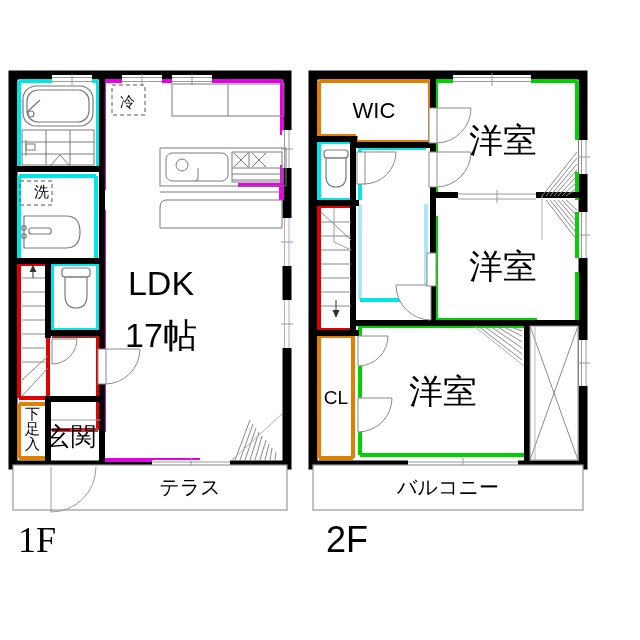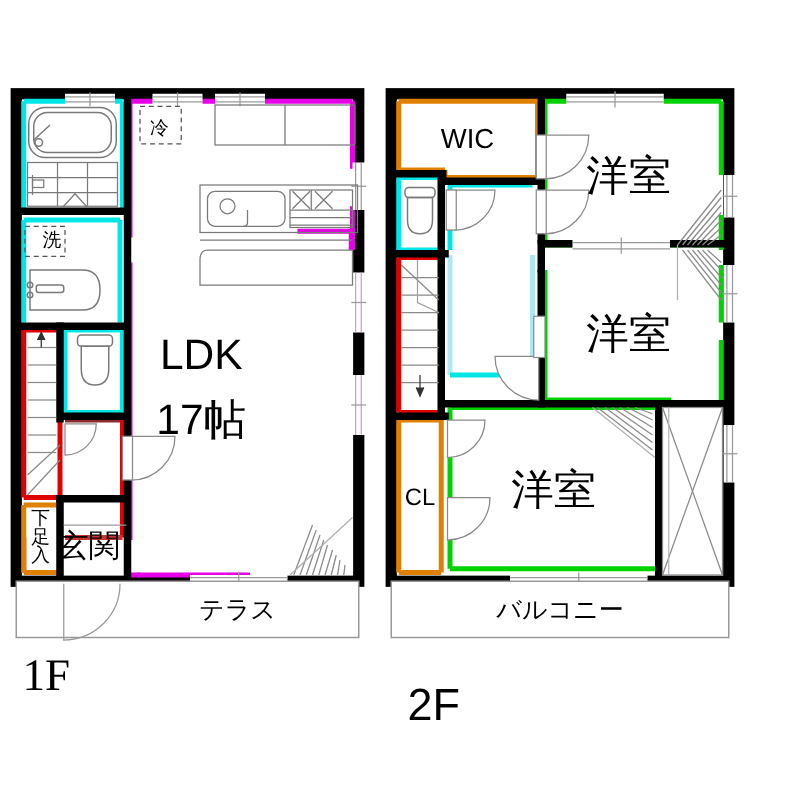--- a/index.html
+++ b/index.html
@@ -461,16 +461,16 @@
 
       <text class="rm-label-big" x="205" y="152" text-anchor="middle">洋室</text>
       <text class="rm-label-big" x="205" y="278" text-anchor="middle">洋室</text>
       <text class="rm-label-big" x="145" y="403" text-anchor="middle">洋室</text>
 
       <g>
         <rect x="15" y="465" width="270" height="45" fill="#ffffff" stroke="#9a9a9a" stroke-width="1.2"></rect>
         <text class="outdoor-label" x="150" y="494" text-anchor="middle">バルコニー</text>
       </g>
     </svg>
-    <div class="floor-label" style="left:28px; top:522px;margin-top:24px;">2F</div>
+    <div class="floor-label" style="left:28px; top:522px;">2F</div>
   </div>
 
 </div>
 
 </body></html>

